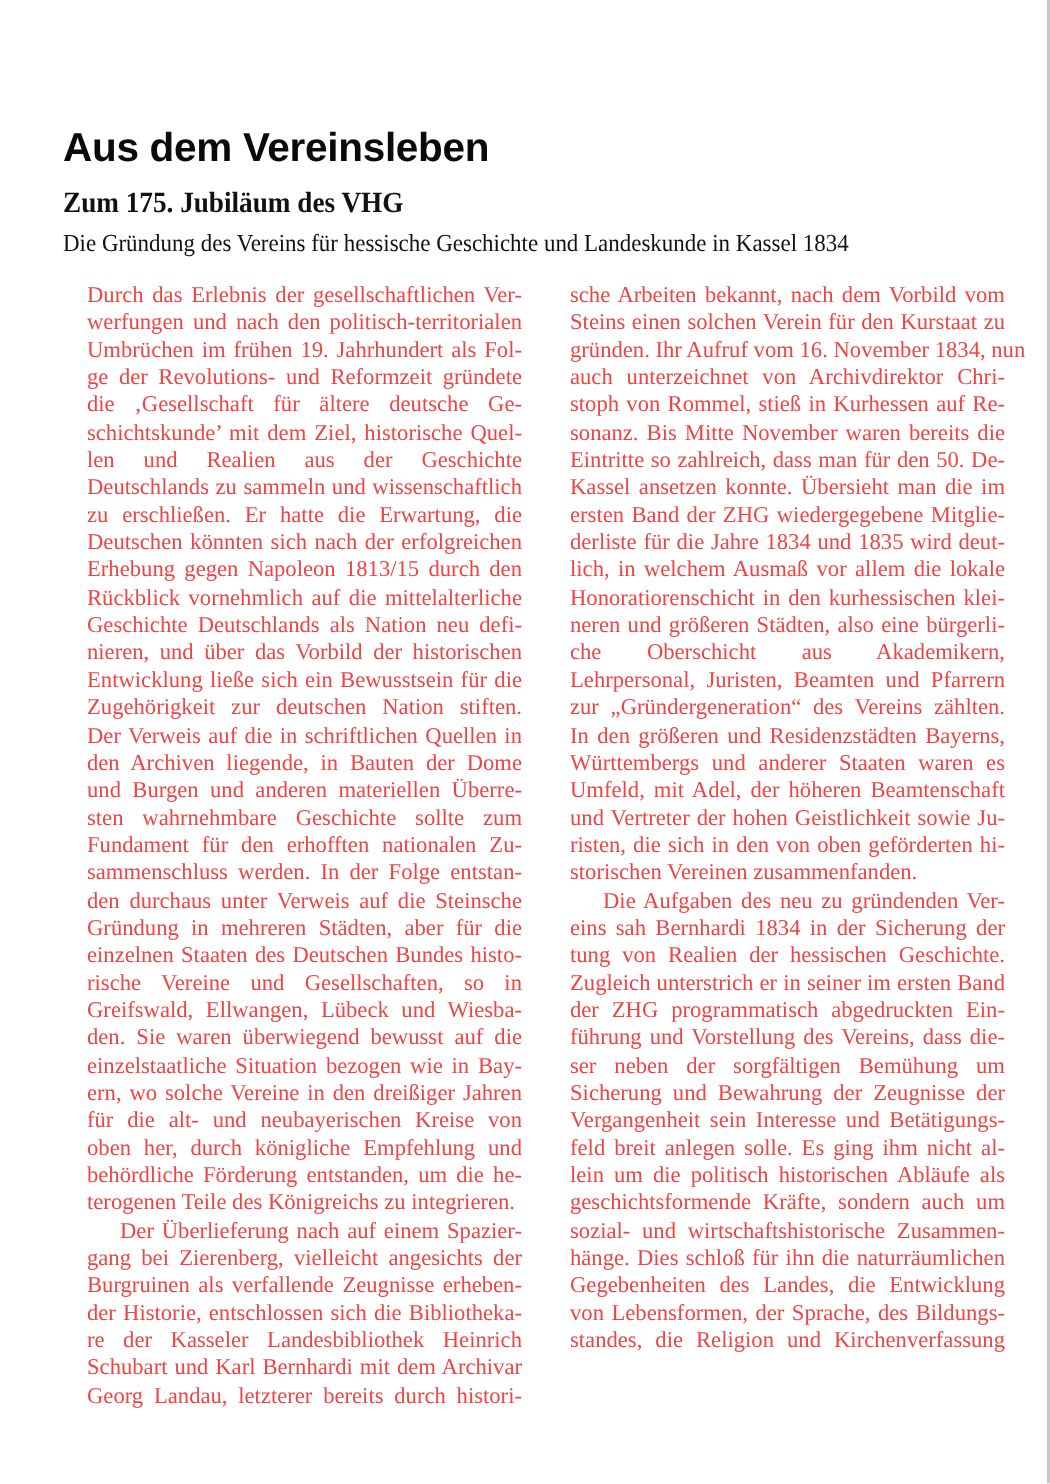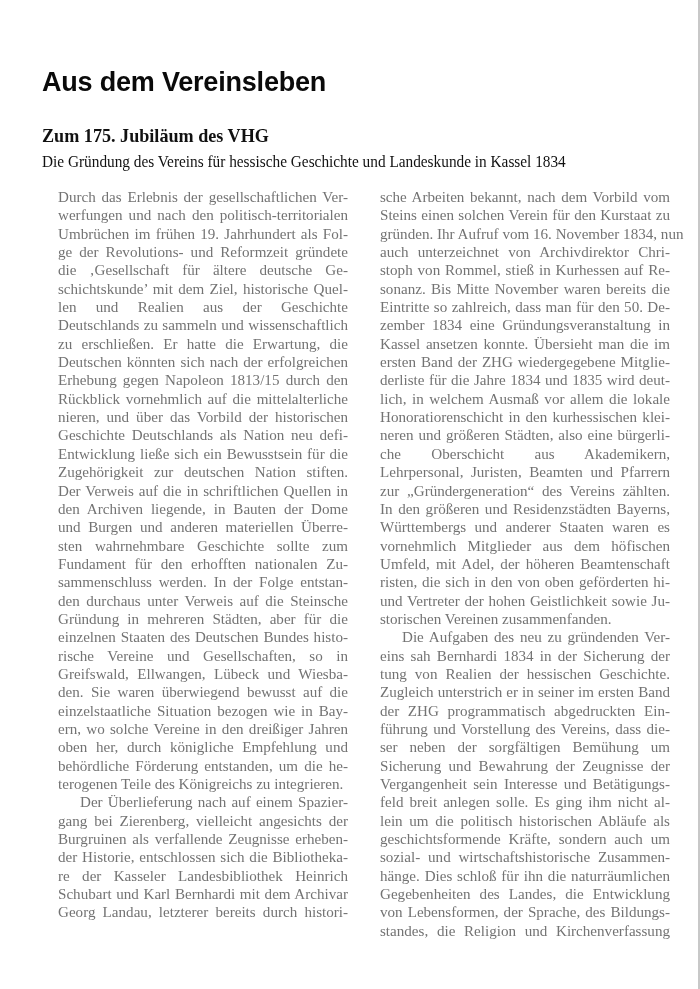--- a/index.html
+++ b/index.html
@@ -18,21 +18,21 @@
       position: absolute;
       top: 0;
       left: 698px;
       width: 2px;
       height: 989px;
       background: #c8c8c8;
     }
     .section-title {
       position: absolute;
       left: 42px;
-      top: 67px;
+      top: 83px;
       margin: 0;
       font-family: "Liberation Sans", sans-serif;
       font-weight: bold;
       font-size: 27px;
       letter-spacing: -0.2px;
       color: #0a0a0a;
       white-space: nowrap;
     }
     .article-title {
       position: absolute;
@@ -60,21 +60,21 @@
       transform: scaleX(0.94);
       transform-origin: left top;
     }
     .column {
       position: absolute;
       top: 188px;
       width: 290px;
       font-family: "Liberation Serif", serif;
       font-size: 15.1px;
       line-height: 18.35px;
-      color: #737373;
+      color: #ef4444;
     }
     .col-left { left: 58px; }
     .col-right { left: 380px; }
     .line {
       display: block;
       white-space: nowrap;
       text-align: justify;
       text-align-last: justify;
       height: 18.35px;
       overflow: visible;
@@ -101,73 +101,72 @@
     <span class="line">Umbrüchen im frühen 19. Jahrhundert als Fol-</span>
     <span class="line">ge der Revolutions- und Reformzeit gründete</span>
     <span class="line">die ‚Gesellschaft für ältere deutsche Ge-</span>
     <span class="line">schichtskunde’ mit dem Ziel, historische Quel-</span>
     <span class="line">len und Realien aus der Geschichte</span>
     <span class="line">Deutschlands zu sammeln und wissenschaftlich</span>
     <span class="line">zu erschließen. Er hatte die Erwartung, die</span>
     <span class="line">Deutschen könnten sich nach der erfolgreichen</span>
     <span class="line">Erhebung gegen Napoleon 1813/15 durch den</span>
     <span class="line">Rückblick vornehmlich auf die mittelalterliche</span>
+    <span class="line">Geschichte Deutschlands als Nation neu defi-</span>
     <span class="line">nieren, und über das Vorbild der historischen</span>
-    <span class="line">Geschichte Deutschlands als Nation neu defi-</span>
     <span class="line">Entwicklung ließe sich ein Bewusstsein für die</span>
     <span class="line">Zugehörigkeit zur deutschen Nation stiften.</span>
     <span class="line">Der Verweis auf die in schriftlichen Quellen in</span>
     <span class="line">den Archiven liegende, in Bauten der Dome</span>
     <span class="line">und Burgen und anderen materiellen Überre-</span>
     <span class="line">sten wahrnehmbare Geschichte sollte zum</span>
     <span class="line">Fundament für den erhofften nationalen Zu-</span>
     <span class="line">sammenschluss werden. In der Folge entstan-</span>
     <span class="line">den durchaus unter Verweis auf die Steinsche</span>
     <span class="line">Gründung in mehreren Städten, aber für die</span>
     <span class="line">einzelnen Staaten des Deutschen Bundes histo-</span>
     <span class="line">rische Vereine und Gesellschaften, so in</span>
     <span class="line">Greifswald, Ellwangen, Lübeck und Wiesba-</span>
     <span class="line">den. Sie waren überwiegend bewusst auf die</span>
     <span class="line">einzelstaatliche Situation bezogen wie in Bay-</span>
     <span class="line">ern, wo solche Vereine in den dreißiger Jahren</span>
+    <span class="line">für die alt- und neubayerischen Kreise von</span>
     <span class="line">oben her, durch königliche Empfehlung und</span>
     <span class="line">behördliche Förderung entstanden, um die he-</span>
     <span class="line last">terogenen Teile des Königreichs zu integrieren.</span>
     <span class="line indent">Der Überlieferung nach auf einem Spazier-</span>
     <span class="line">gang bei Zierenberg, vielleicht angesichts der</span>
     <span class="line">Burgruinen als verfallende Zeugnisse erheben-</span>
     <span class="line">der Historie, entschlossen sich die Bibliotheka-</span>
     <span class="line">re der Kasseler Landesbibliothek Heinrich</span>
     <span class="line">Schubart und Karl Bernhardi mit dem Archivar</span>
     <span class="line">Georg Landau, letzterer bereits durch histori-</span>
   </div>
 <div class="column col-right">
     <span class="line">sche Arbeiten bekannt, nach dem Vorbild vom</span>
     <span class="line">Steins einen solchen Verein für den Kurstaat zu</span>
     <span class="line">gründen. Ihr Aufruf vom 16. November 1834, nun</span>
     <span class="line">auch unterzeichnet von Archivdirektor Chri-</span>
     <span class="line">stoph von Rommel, stieß in Kurhessen auf Re-</span>
     <span class="line">sonanz. Bis Mitte November waren bereits die</span>
     <span class="line">Eintritte so zahlreich, dass man für den 50. De-</span>
-    <span class="line">zember 1834 eine Gründungsveranstaltung in</span>
     <span class="line">Kassel ansetzen konnte. Übersieht man die im</span>
     <span class="line">ersten Band der ZHG wiedergegebene Mitglie-</span>
     <span class="line">derliste für die Jahre 1834 und 1835 wird deut-</span>
     <span class="line">lich, in welchem Ausmaß vor allem die lokale</span>
     <span class="line">Honoratiorenschicht in den kurhessischen klei-</span>
     <span class="line">neren und größeren Städten, also eine bürgerli-</span>
     <span class="line">che Oberschicht aus Akademikern,</span>
     <span class="line">Lehrpersonal, Juristen, Beamten und Pfarrern</span>
     <span class="line">zur „Gründergeneration“ des Vereins zählten.</span>
     <span class="line">In den größeren und Residenzstädten Bayerns,</span>
     <span class="line">Württembergs und anderer Staaten waren es</span>
-    <span class="line">vornehmlich Mitglieder aus dem höfischen</span>
     <span class="line">Umfeld, mit Adel, der höheren Beamtenschaft</span>
+    <span class="line">und Vertreter der hohen Geistlichkeit sowie Ju-</span>
     <span class="line">risten, die sich in den von oben geförderten hi-</span>
-    <span class="line">und Vertreter der hohen Geistlichkeit sowie Ju-</span>
     <span class="line last">storischen Vereinen zusammenfanden.</span>
     <span class="line indent">Die Aufgaben des neu zu gründenden Ver-</span>
     <span class="line">eins sah Bernhardi 1834 in der Sicherung der</span>
     <span class="line">tung von Realien der hessischen Geschichte.</span>
     <span class="line">Zugleich unterstrich er in seiner im ersten Band</span>
     <span class="line">der ZHG programmatisch abgedruckten Ein-</span>
     <span class="line">führung und Vorstellung des Vereins, dass die-</span>
     <span class="line">ser neben der sorgfältigen Bemühung um</span>
     <span class="line">Sicherung und Bewahrung der Zeugnisse der</span>
     <span class="line">Vergangenheit sein Interesse und Betätigungs-</span>

